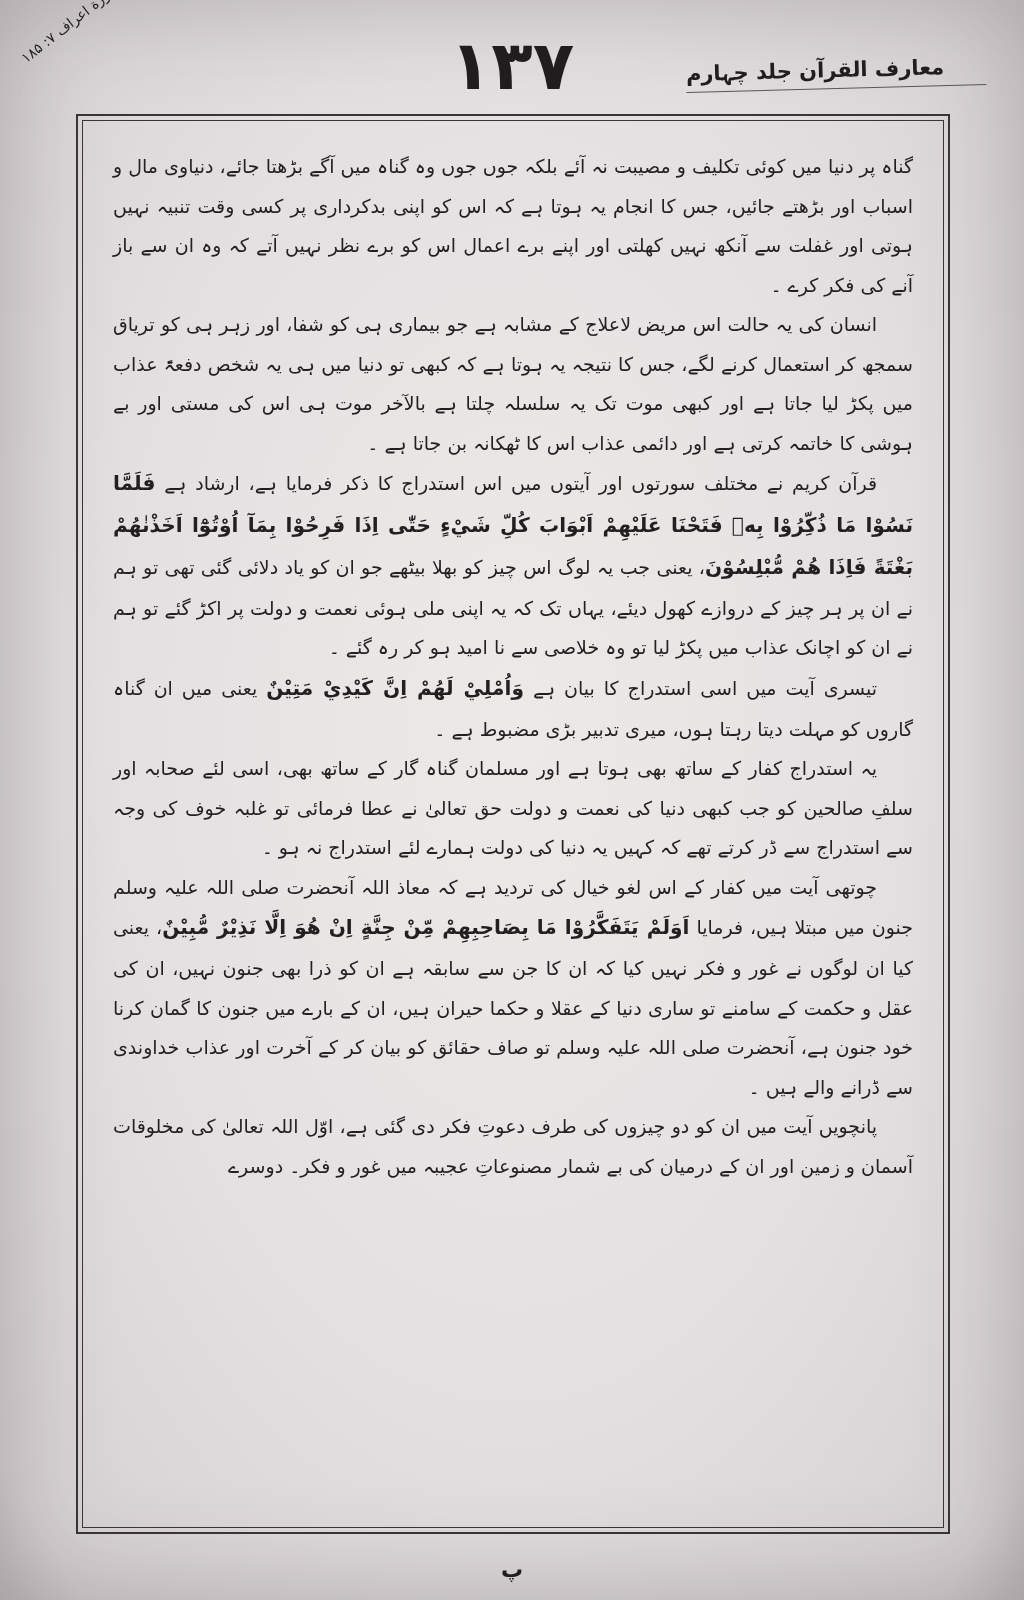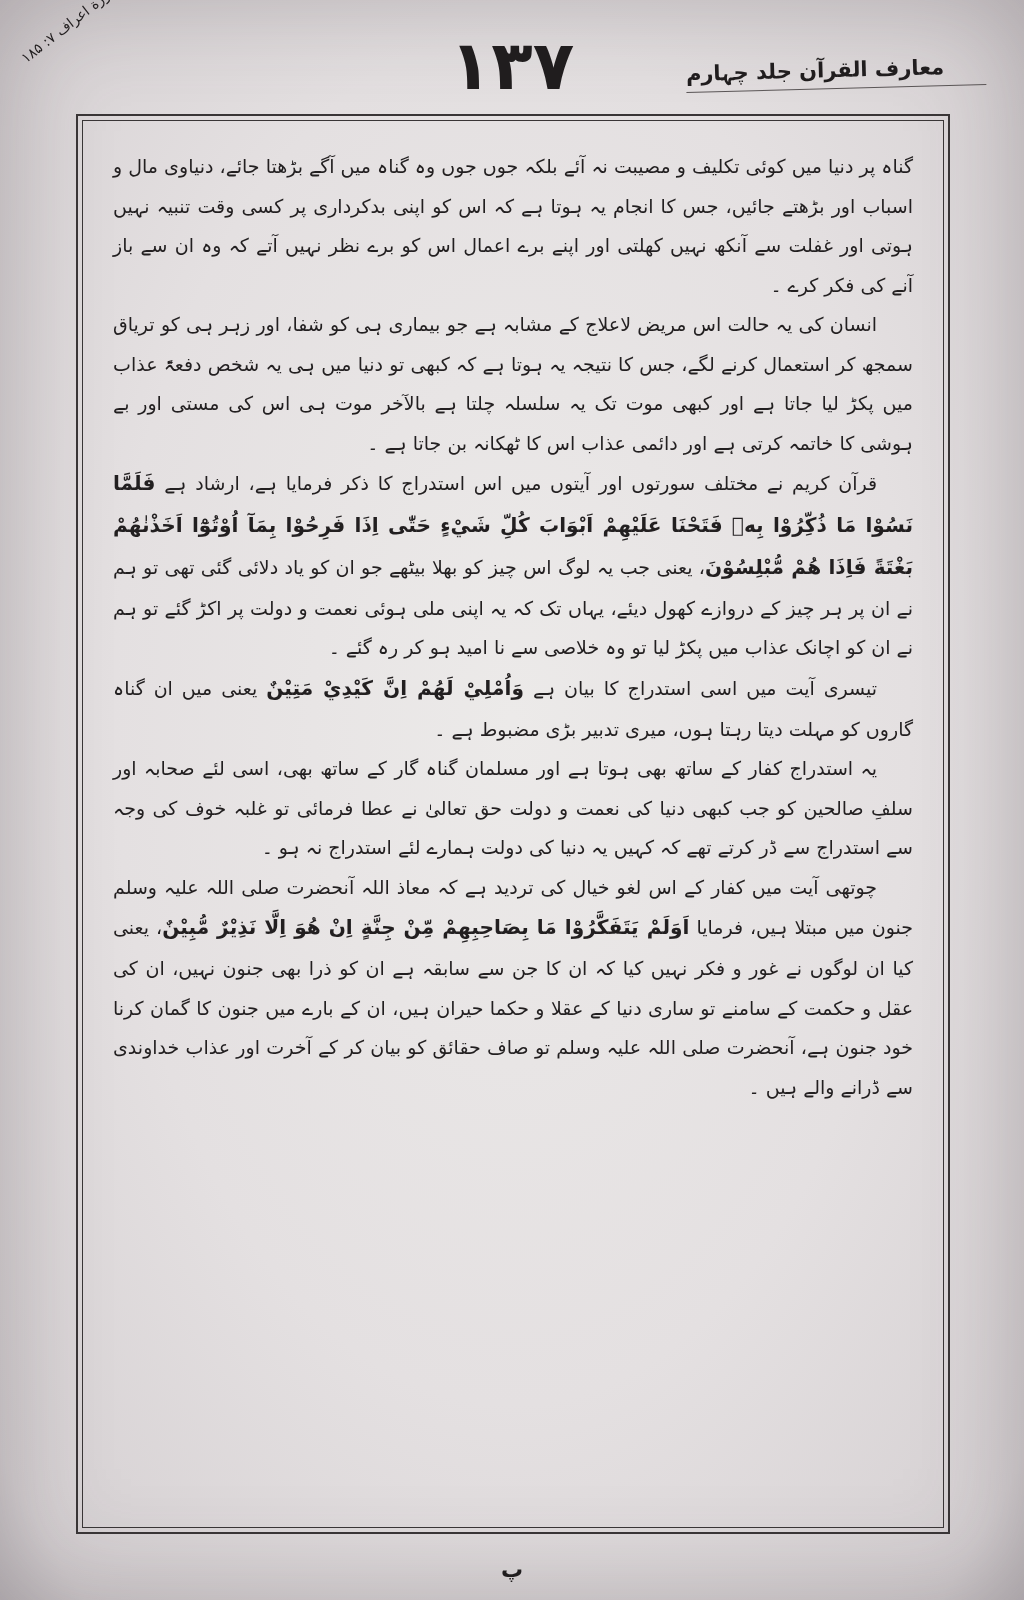--- a/index.html
+++ b/index.html
@@ -110,19 +110,20 @@
 
   <div class="frame-outer">
     <div class="frame-inner">
       <div class="text-body">
           <p class="para"><span class="plain">گناہ پر دنیا میں کوئی تکلیف و مصیبت نہ آئے بلکہ جوں جوں وہ گناہ میں آگے بڑھتا جائے، دنیاوی مال و اسباب اور بڑھتے جائیں، جس کا انجام یہ ہوتا ہے کہ اس کو اپنی بدکرداری پر کسی وقت تنبیہ نہیں ہوتی اور غفلت سے آنکھ نہیں کھلتی اور اپنے برے اعمال اس کو برے نظر نہیں آتے کہ وہ ان سے باز آنے کی فکر کرے ۔</span></p>
           <p class="para"><span class="plain">انسان کی یہ حالت اس مریض لاعلاج کے مشابہ ہے جو بیماری ہی کو شفا، اور زہر ہی کو تریاق سمجھ کر استعمال کرنے لگے، جس کا نتیجہ یہ ہوتا ہے کہ کبھی تو دنیا میں ہی یہ شخص دفعۃً عذاب میں پکڑ لیا جاتا ہے اور کبھی موت تک یہ سلسلہ چلتا ہے بالآخر موت ہی اس کی مستی اور بے ہوشی کا خاتمہ کرتی ہے اور دائمی عذاب اس کا ٹھکانہ بن جاتا ہے ۔</span></p>
           <p class="para"><span class="plain">قرآن کریم نے مختلف سورتوں اور آیتوں میں اس استدراج کا ذکر فرمایا ہے، ارشاد ہے </span><span class="quran">فَلَمَّا نَسُوْا مَا ذُكِّرُوْا بِهٖ فَتَحْنَا عَلَيْهِمْ اَبْوَابَ كُلِّ شَيْءٍ حَتّٰى اِذَا فَرِحُوْا بِمَآ اُوْتُوْٓا اَخَذْنٰهُمْ بَغْتَةً فَاِذَا هُمْ مُّبْلِسُوْنَ</span><span class="plain">، یعنی جب یہ لوگ اس چیز کو بھلا بیٹھے جو ان کو یاد دلائی گئی تھی تو ہم نے ان پر ہر چیز کے دروازے کھول دیئے، یہاں تک کہ یہ اپنی ملی ہوئی نعمت و دولت پر اکڑ گئے تو ہم نے ان کو اچانک عذاب میں پکڑ لیا تو وہ خلاصی سے نا امید ہو کر رہ گئے ۔</span></p>
           <p class="para"><span class="plain">تیسری آیت میں اسی استدراج کا بیان ہے </span><span class="quran">وَاُمْلِيْ لَهُمْ اِنَّ كَيْدِيْ مَتِيْنٌ</span><span class="plain"> یعنی میں ان گناہ گاروں کو مہلت دیتا رہتا ہوں، میری تدبیر بڑی مضبوط ہے ۔</span></p>
           <p class="para"><span class="plain">یہ استدراج کفار کے ساتھ بھی ہوتا ہے اور مسلمان گناہ گار کے ساتھ بھی، اسی لئے صحابہ اور سلفِ صالحین کو جب کبھی دنیا کی نعمت و دولت حق تعالیٰ نے عطا فرمائی تو غلبہ خوف کی وجہ سے استدراج سے ڈر کرتے تھے کہ کہیں یہ دنیا کی دولت ہمارے لئے استدراج نہ ہو ۔</span></p>
           <p class="para"><span class="plain">چوتھی آیت میں کفار کے اس لغو خیال کی تردید ہے کہ معاذ اللہ آنحضرت صلی اللہ علیہ وسلم جنون میں مبتلا ہیں، فرمایا </span><span class="quran">اَوَلَمْ يَتَفَكَّرُوْا مَا بِصَاحِبِهِمْ مِّنْ جِنَّةٍ اِنْ هُوَ اِلَّا نَذِيْرٌ مُّبِيْنٌ</span><span class="plain">، یعنی کیا ان لوگوں نے غور و فکر نہیں کیا کہ ان کا جن سے سابقہ ہے ان کو ذرا بھی جنون نہیں، ان کی عقل و حکمت کے سامنے تو ساری دنیا کے عقلا و حکما حیران ہیں، ان کے بارے میں جنون کا گمان کرنا خود جنون ہے، آنحضرت صلی اللہ علیہ وسلم تو صاف حقائق کو بیان کر کے آخرت اور عذاب خداوندی سے ڈرانے والے ہیں ۔</span></p>
+          <p class="para"><span class="plain">پانچویں آیت میں ان کو دو چیزوں کی طرف دعوتِ فکر دی گئی ہے، اوّل اللہ تعالیٰ کی مخلوقات آسمان و زمین اور ان کے درمیان کی بے شمار مصنوعاتِ عجیبہ میں غور و فکر۔ دوسرے</span></p>
         </div>
     </div>
   </div>
 
   <div class="footer-catchword">پ</div>
 
 </div>
 
 </body></html>

